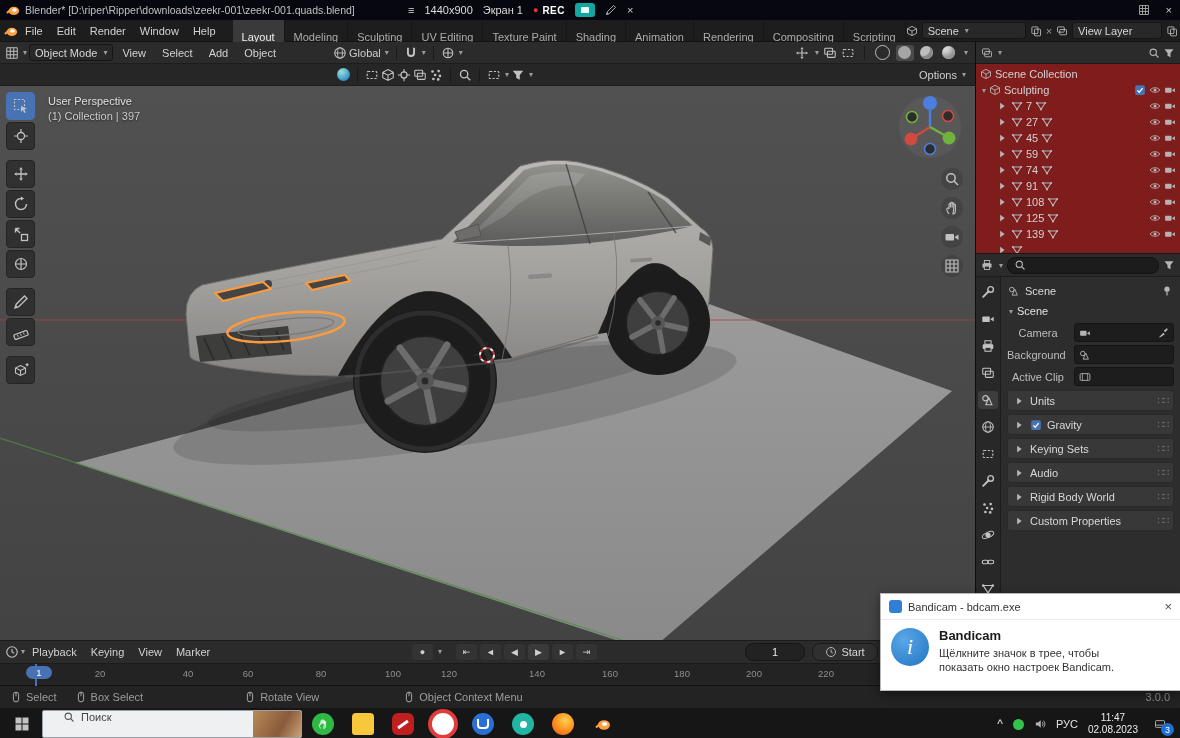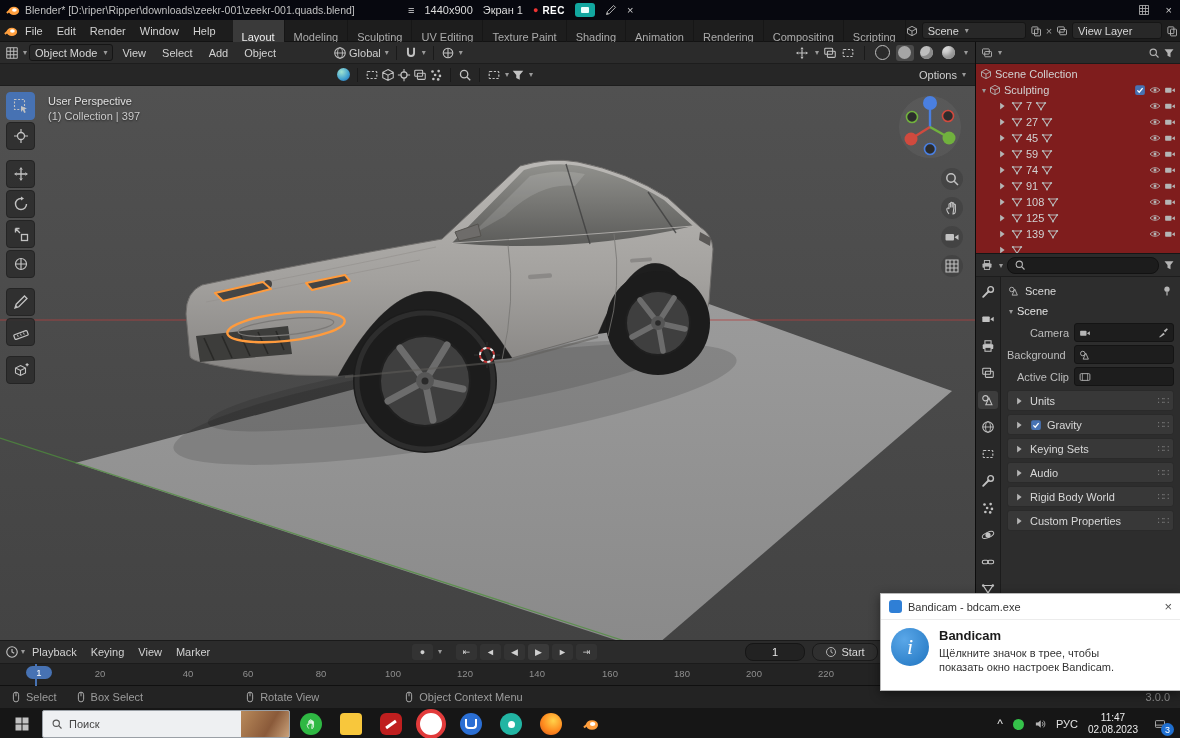--- a/index.html
+++ b/index.html
@@ -88,33 +88,33 @@
   .search-pill{flex:1;height:15px;background:#1c1c1c;border:1px solid #121212;border-radius:8px;display:flex;align-items:center;gap:4px;padding:0 6px;color:#8b8b8b}
   #props-body{flex:1;display:flex;overflow:hidden}
   #ptabs{width:24px;background:#282828;display:flex;flex-direction:column;align-items:center;padding-top:6px;gap:9px;border-right:1px solid #1c1c1c}
   .ptab{width:20px;height:18px;display:flex;align-items:center;justify-content:center;border-radius:3px}
   .ptab.active{background:#3d3d3d}
   .c-gray{color:#b3b3b3}.c-orange{color:#e8913c}.c-blue{color:#5e9fe0}.c-green{color:#57bb7b}.c-teal{color:#3ac0ae}
   #pcontent{flex:1;padding:4px 4px 0 4px;overflow:hidden}
   .crumb{display:flex;align-items:center;gap:5px;height:20px;padding:0 3px;color:#dadada}
   .sec-hdr{display:flex;align-items:center;gap:4px;height:20px;color:#e2e2e2;padding:0 2px}
   .prop-row{display:flex;align-items:center;height:21px;gap:5px;margin:1px 2px}
-  .prop-label{width:62px;text-align:right;color:#bdbdbd;flex:none;white-space:nowrap;overflow:hidden}
+  .prop-label{width:62px;text-align:center;color:#bdbdbd;flex:none;white-space:nowrap;overflow:hidden}
   .prop-field{flex:1;height:17px;background:#1d1d1d;border:1px solid #141414;border-radius:3px;display:flex;align-items:center;gap:4px;padding:0 4px;color:#cfcfcf}
   .cpanel{display:flex;align-items:center;gap:5px;height:19px;background:#383838;border:1px solid #2a2a2a;border-radius:3px;margin:3px 2px;padding:0 5px;color:#d8d8d8}
   .grip{margin-left:auto;color:#787878;font-size:10px;letter-spacing:-1px}
 
   
   #statusbar{height:22px;background:#232323;border-top:1px solid #101010;display:flex;align-items:center;color:#9c9c9c;padding:0 10px;gap:6px}
   .st-item{display:flex;align-items:center;gap:4px;white-space:nowrap}
 
   
   #taskbar{height:32px;background:#161616;display:flex;align-items:center;padding:0 4px;gap:2px}
   #start-btn{width:36px;height:32px;display:flex;align-items:center;justify-content:center;color:#8fc7ff}
-  #tb-search{width:238px;height:26px;background:#eef0f2;border:1px solid #9aa0a6;border-radius:2px;display:flex;align-items:center;gap:6px;padding:0 0 0 8px;color:#333;overflow:hidden}
+  #tb-search{width:238px;height:26px;background:#eef0f2;border:1px solid #9aa0a6;border-radius:2px;display:flex;gap:6px;padding:0 0 0 20px;color:#333;overflow:hidden}
   #tb-search .ph{color:#444;flex:1}
   #tb-search .thumb{width:48px;height:26px;background:linear-gradient(120deg,#b98a5a,#8a5a3a 60%,#caa27a);flex:none}
   .tb-app{width:38px;height:32px;display:flex;align-items:center;justify-content:center;position:rel
 ative}
   .app-dot{width:22px;height:22px;border-radius:6px;display:flex;align-items:center;justify-content:center}
   #tray{margin-left:auto;display:flex;align-items:center;gap:10px;color:#e3e3e3;padding-right:4px}
   #tray .clockbox{text-align:center;font-size:10px;line-height:12px;color:#ececec}
   #tray-note{position:relative;width:24px;height:24px;display:flex;align-items:center;justify-content:center;color:#dcdcdc}
   #note-badge{position:absolute;right:-2px;bottom:0;width:13px;height:13px;border-radius:50%;background:#1f6fd0;color:#fff;font-size:9px;display:flex;align-items:center;justify-content:center}
 
@@ -671,21 +671,21 @@
           <span>Start</span>
         </span>
       </div>
       <div id="tl-ruler">
         <div id="playhead-line"></div>
         <span class="tick" style="left:100px">20</span>
         <span class="tick" style="left:188px">40</span>
         <span class="tick" style="left:248px">60</span>
         <span class="tick" style="left:321px">80</span>
         <span class="tick" style="left:393px">100</span>
-        <span class="tick" style="left:465px">120</span>
+        <span class="tick" style="left:449px">120</span>
         <span class="tick" style="left:537px">140</span>
         <span class="tick" style="left:610px">160</span>
         <span class="tick" style="left:682px">180</span>
         <span class="tick" style="left:754px">200</span>
         <span class="tick" style="left:826px">220</span>
         <span id="playhead">1</span>
       </div>
     </div>
   </div>
 

